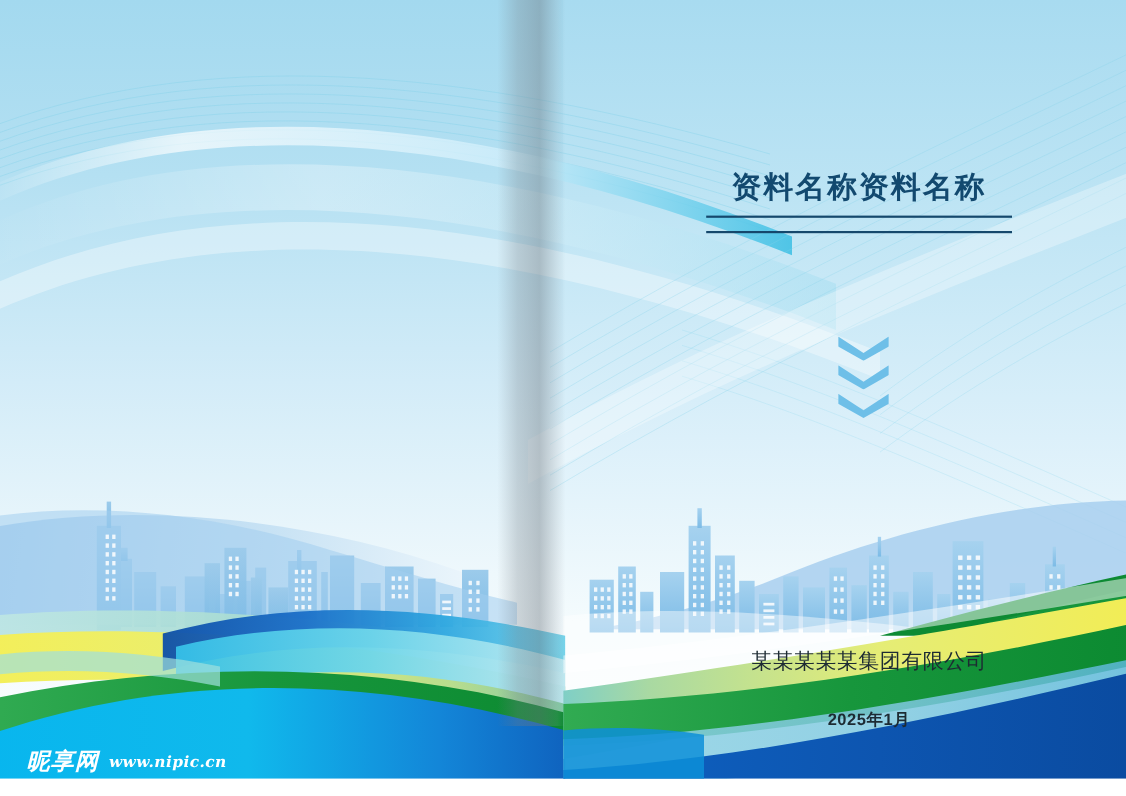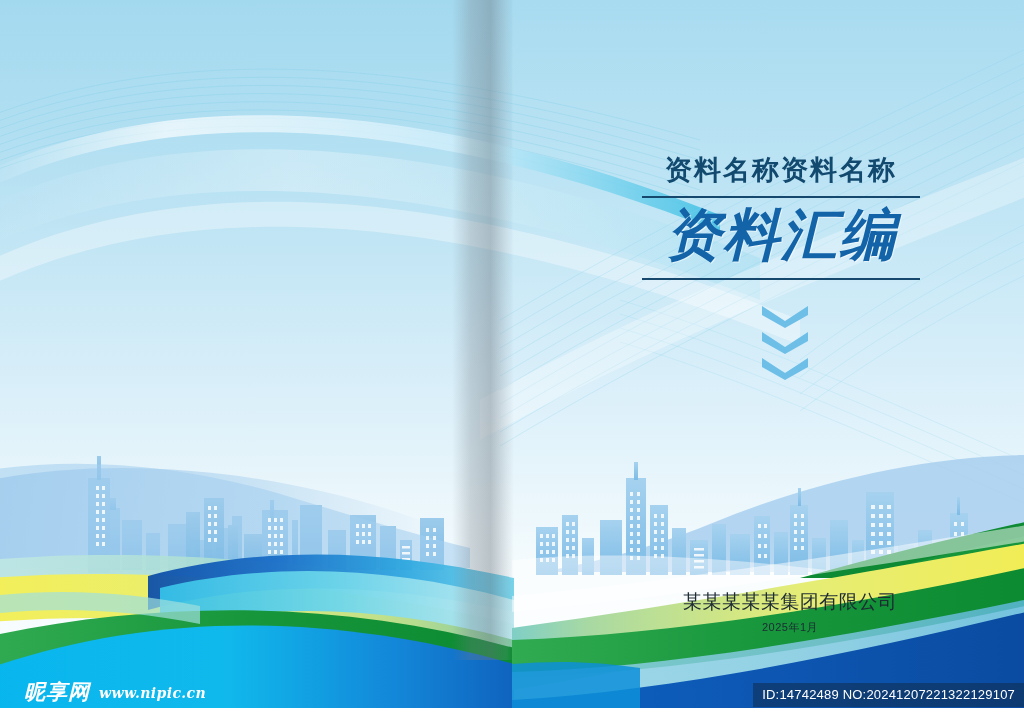--- a/index.html
+++ b/index.html
@@ -65,21 +65,21 @@
     width:48px;
   }
   .chev{display:block;width:46px;height:22px;margin-bottom:4px;}
 
   
   .org-block{
     position:absolute;left:640px;top:588px;width:300px;
     text-align:center;color:#1d2b33;
   }
   .org-name{font-size:19px;letter-spacing:.5px;line-height:1.5;}
-  .org-date{font-size:11px;letter-spacing:.5px;line-height:1.5;margin-top:2px;}
+  .org-date{font-size:15px;letter-spacing:.5px;line-height:1.5;margin-top:27px;font-weight:bold;}
 
   
   .wm{
     position:absolute;left:24px;top:682px;
     display:flex;align-items:center;gap:9px;
     pointer-events:none;
   }
   .wm-logo{
     font-family:"DejaVu Sans","Liberation Sans",sans-serif;
     font-weight:bold;font-style:italic;font-size:21px;color:#ffffff;
@@ -558,21 +558,20 @@
     </g>
 
     <path d="M-10,596 C 60,588 130,592 200,606 L 200,624 C 130,610 60,606 -10,614 Z" fill="#9fe0dd" opacity="0.7"></path>
   </svg>
 
   <div class="spine"></div>
 
   <div class="cover-title-block">
     <div class="subject-line">资料名称资料名称</div>
     <div class="rule upper"></div>
-    <div class="main-title">资料汇编</div>
     <div class="rule lower"></div>
   </div>
 
   <div class="chevrons">
     <svg class="chev" viewBox="0 0 46 22" xmlns="http://www.w3.org/2000/svg">
       <polygon points="0,0 23,15 46,0 46,9 23,22 0,9" fill="#6ebfe8"></polygon>
     </svg>
     <svg class="chev" viewBox="0 0 46 22" xmlns="http://www.w3.org/2000/svg">
       <polygon points="0,0 23,15 46,0 46,9 23,22 0,9" fill="#6ebfe8"></polygon>
     </svg>
@@ -584,15 +583,14 @@
   <div class="org-block">
     <div class="org-name">某某某某某集团有限公司</div>
     <div class="org-date">2025年1月</div>
   </div>
 
   <div class="wm">
     <span class="wm-logo">昵享网</span>
     <span class="wm-url">www.nipic.cn</span>
   </div>
 
-  <div class="idbadge">ID:14742489 NO:20241207221322129107</div>
 
 </div>
 
 </body></html>

